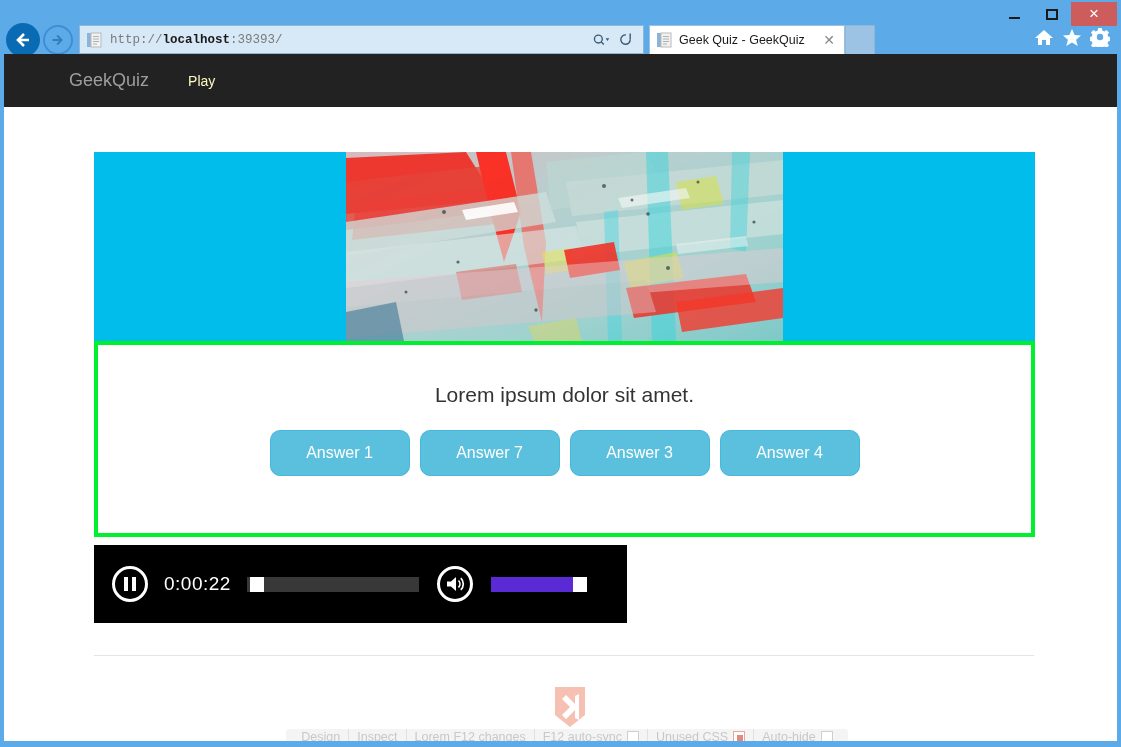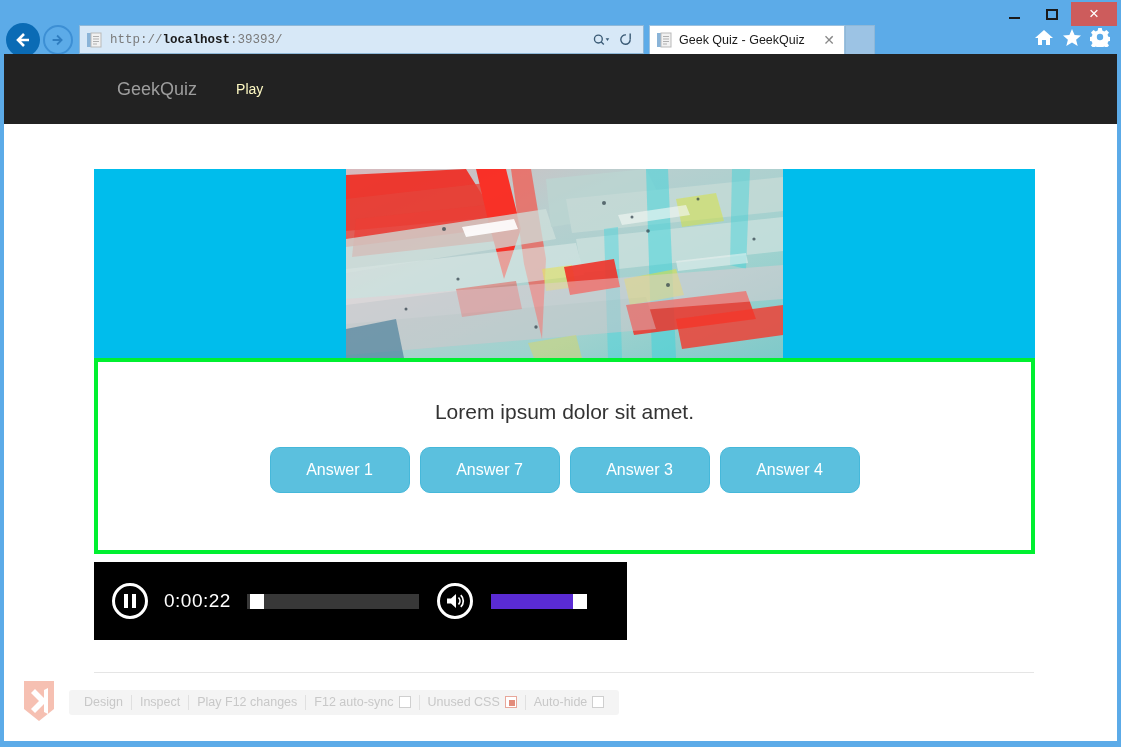--- a/index.html
+++ b/index.html
@@ -120,23 +120,23 @@
   
   .viewport {
     position: absolute; left: 4px; top: 54px;
     width: 1113px; height: 687px;
     background: #ffffff;
     overflow: hidden;
   }
 
   
   .site-navbar {
-    height: 70px; background: #222222;
+    height: 53px; background: #222222;
     display: flex; align-items: center;
-    padding-left: 101px;
+    padding-left: 53px;
   }
   .navbar-brand {
     color: #9d9d9d; font-size: 18px; text-decoration: none;
     padding: 0 12px; cursor: pointer;
   }
   .navbar-link {
     color: #fef9c3; font-size: 14px; text-decoration: none;
     padding: 0 14px; margin-left: 13px; cursor: pointer; text-align: center;
   }
 
@@ -231,24 +231,24 @@
 
   
   .footer-wrap { padding-left: 90px; padding-right: 83px; margin-top: 32px; }
   .footer-hr { height: 1px; background: #e5e5e5; width: 940px; }
   .footer-text {
     margin-top: 17px; font-size: 14px; color: #333333;
   }
 
   
   .bl-bar {
-    position: absolute; left: 0; bottom: 12px;
+    position: absolute; left: 0; bottom: 0;
     width: 1113px; height: 54px;
     background: #ffffff;
-    display: flex; align-items: center;
+    display: flex; align-items: center; flex-direction: column;
   }
   .vs-logo {
     width: 34px; height: 44px; margin-left: 18px; margin-top: -2px;
     flex: none; position: relative;
   }
   .bl-toolbar {
     margin-left: 13px;
     height: 25px; background: #f4f4f4;
     border-radius: 3px;
     display: flex; align-items: center;
@@ -510,21 +510,21 @@
         <svg width="34" height="44" viewBox="0 0 34 44">
           <path d="M2 2 L32 2 L32 30 L17 42 L2 30 Z" fill="#f6c0b2"></path>
           <path d="M9 14 L13 10 L22 19 L22 11 L26 9 L26 35 L22 33 L22 25 L13 34 L9 30 L17 22 Z" fill="#ffffff"></path>
         </svg>
       </span>
       <div class="bl-toolbar">
         <span class="bl-item">Design</span>
         <span class="bl-sep"></span>
         <span class="bl-item">Inspect</span>
         <span class="bl-sep"></span>
-        <span class="bl-item">Play F12 changes</span>
+        <span class="bl-item">Lorem F12 changes</span>
         <span class="bl-sep"></span>
         <span class="bl-group">
           <span>F12 auto-sync</span>
           <span class="bl-check"></span>
         </span>
         <span class="bl-sep"></span>
         <span class="bl-group">
           <span>Unused CSS</span>
           <span class="bl-radio"></span>
         </span>

